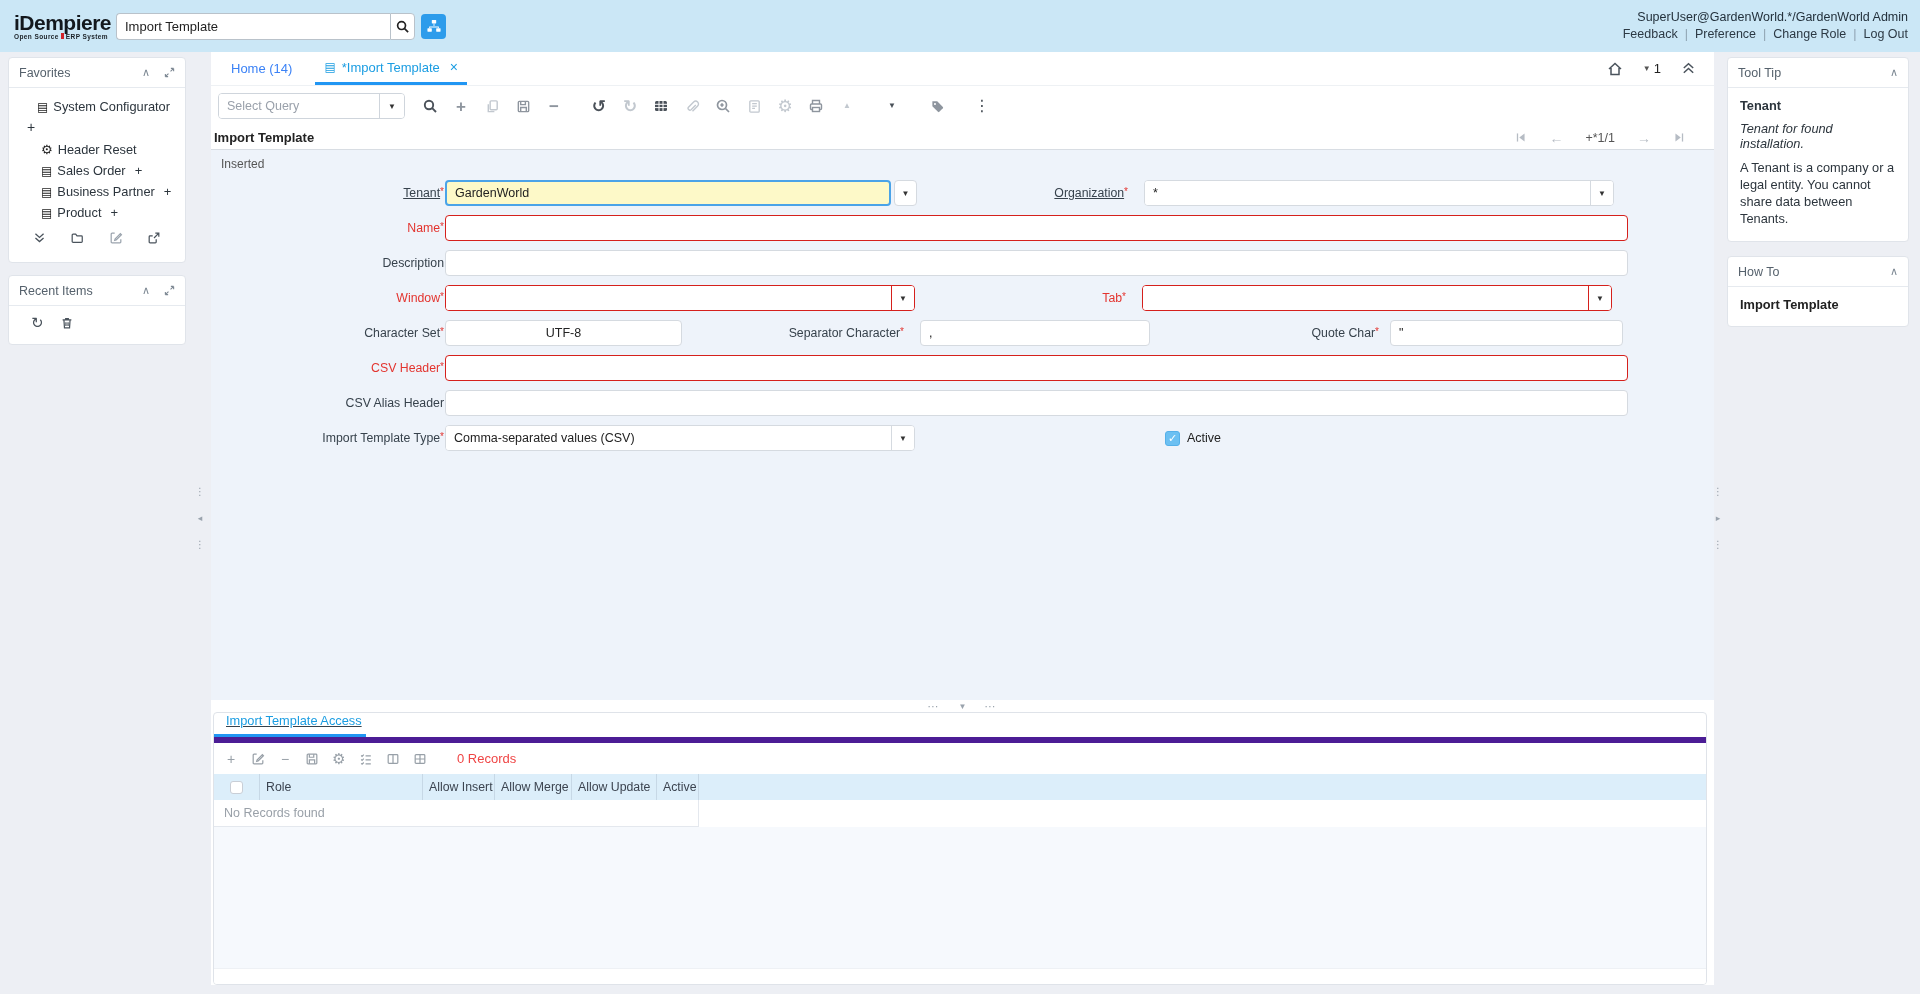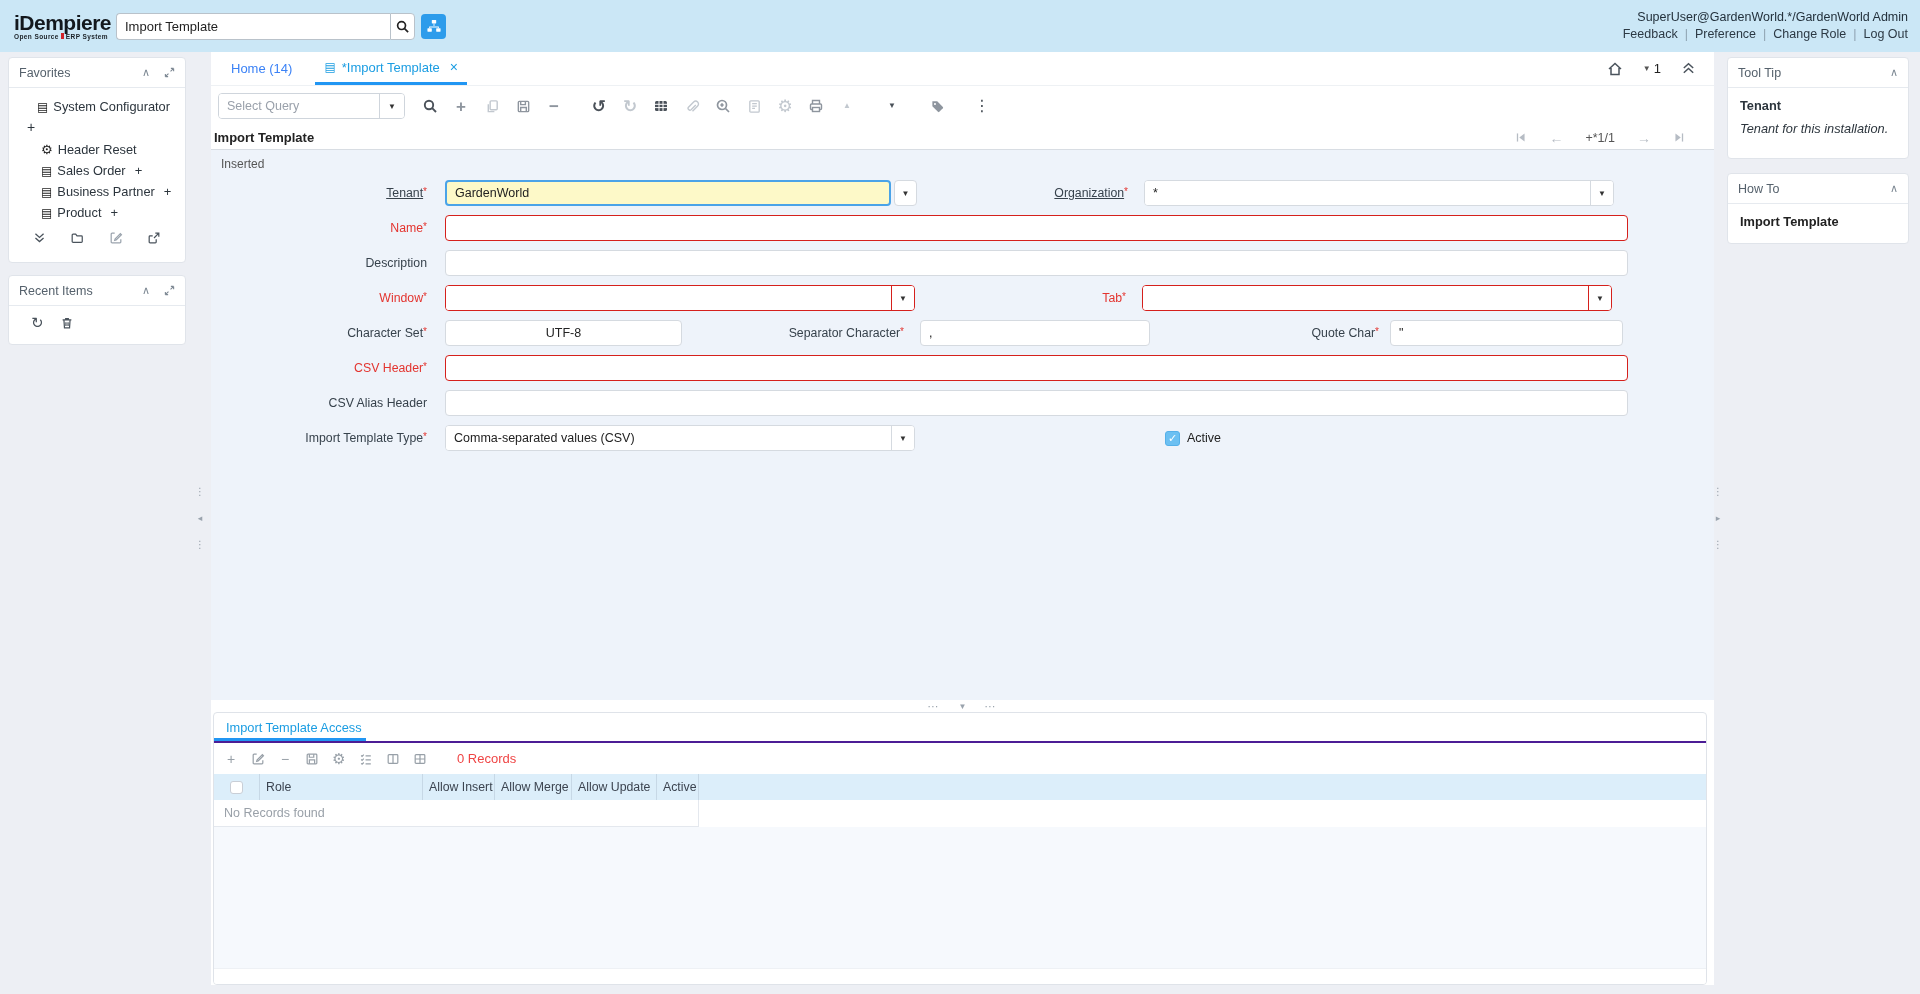--- a/index.html
+++ b/index.html
@@ -84,21 +84,21 @@
   .titlerow { position:absolute; left:0; top:74px; width:100%; height:24px; display:flex; align-items:center; padding:0 28px 0 3px; border-bottom:1px solid #d8dde3; }
   .wtitle { font-weight:bold; font-size:13px; color:#222; }
   .recnav { margin-left:auto; display:flex; align-items:center; gap:22px; color:#b6bcc4; }
   .recnav .nav-btn { cursor:pointer; display:flex; align-items:center; font-size:14px; }
   .recnav .pos { color:#555; font-size:12.5px; }
 
   
   .formarea { position:absolute; left:0; top:98px; width:100%; height:550px; background:#eef3fa; padding-top:4px; }
   .statusrow { height:20px; margin-bottom:6px; display:flex; align-items:center; padding-left:10px; color:#555; font-size:12px; }
   .frow { display:flex; align-items:center; height:26px; margin-bottom:9px; }
-  .lbl { width:234px; text-align:right; padding-right:18px; font-size:12.3px; color:#37424c; white-space:nowrap; }
+  .lbl { width:234px; text-align:right; padding-right:1px; font-size:12.3px; color:#37424c; white-space:nowrap; }
   .lbl2 { width:227px; text-align:right; padding-right:16px; font-size:12.3px; color:#37424c; white-space:nowrap; }
   .lbl3 { width:240px; text-align:right; padding-right:11px; font-size:12.3px; color:#37424c; white-space:nowrap; }
   .lbl-link { text-decoration:underline; }
   .lbl-red { color:#e3342f; }
   .req { color:#e3342f; font-size:10px; vertical-align:top; }
   .fld { height:26px; border:1px solid #d5dae0; border-radius:4px; background:#fff; padding:0 8px; font-size:12.5px; font-family:inherit; color:#222; outline:none; }
   .fld.red { border:1.5px solid #d5201c; }
   .combo-sep { display:flex; align-items:center; gap:3px; }
   .combo-sep .fld { width:443px; }
   .fld.focus-yellow { background:#fdf9c8; border:2px solid #4aa3e8; }
@@ -116,21 +116,21 @@
   .chk { width:15px; height:15px; border-radius:3px; background:#6cc0f2; border:1px solid #55b0e9; color:#fff; font-size:11px; display:flex; align-items:center; justify-content:center; }
   .chk-lbl { color:#222; font-size:12.5px; }
 
   
   .hsplit { position:absolute; left:0; top:648px; width:100%; height:12px; display:flex; align-items:center; justify-content:center; gap:18px; color:#9aa3ad; cursor:row-resize; background:#fff; }
   .hsplit .dots { font-size:11px; letter-spacing:2px; }
   .hsplit .car { font-size:8px; }
 
   
   .detailcard { position:absolute; left:2px; top:660px; width:1494px; height:273px; background:#fff; border:1px solid #dfe3e9; border-radius:4px; overflow:hidden; display:flex; flex-direction:column; }
-  .det-tabrow { position:relative; height:30px; border-bottom:2px solid #4c1d95; display:flex; align-items:center; padding-left:12px; }
+  .det-tabrow { position:relative; height:30px; border-bottom:6px solid #4c1d95; display:flex; align-items:flex-start; padding-left:12px;text-decoration:underline; }
   .det-tab { color:#1b9de2; font-size:12.8px; cursor:pointer; }
   .det-underline { position:absolute; left:0; bottom:0; width:152px; height:3px; background:#2196f3; }
   .det-toolbar { height:31px; display:flex; align-items:center; padding-left:9px; gap:11px; color:#98a0a8; }
   .det-toolbar .tbi { width:16px; height:16px; font-size:14px; }
   .det-records { margin-left:18px; color:#ef4444; font-size:13px; }
   .det-thead { height:26px; background:#dceefa; display:flex; align-items:center; font-size:12.3px; color:#3c4450; }
   .th { height:100%; display:flex; align-items:center; padding-left:6px; border-right:1px solid #c7d8e6; }
   .th-cb { width:46px; justify-content:center; padding-left:0; }
   .th-role { width:163px; }
   .th-ai { width:72px; }
@@ -552,21 +552,22 @@
 
   <aside class="rightcol">
     <section class="card">
       <div class="card-head">
         <span>Tool Tip</span>
         <span class="spacer"></span>
         <span class="hd-ic">∧</span>
       </div>
       <div class="tip-body">
         <div class="tip-head">Tenant</div>
-        <div class="tip-italic">Tenant for this installation.</div>
+        <div class="tip-italic">Tenant for found installation.</div>
+        <div class="tip-text">A Tenant is a company or a legal entity. You cannot share data between Tenants.</div>
       </div>
     </section>
     <section class="card howto-card">
       <div class="card-head">
         <span>How To</span>
         <span class="spacer"></span>
         <span class="hd-ic">∧</span>
       </div>
       <div class="howto-body">Import Template</div>
     </section>

